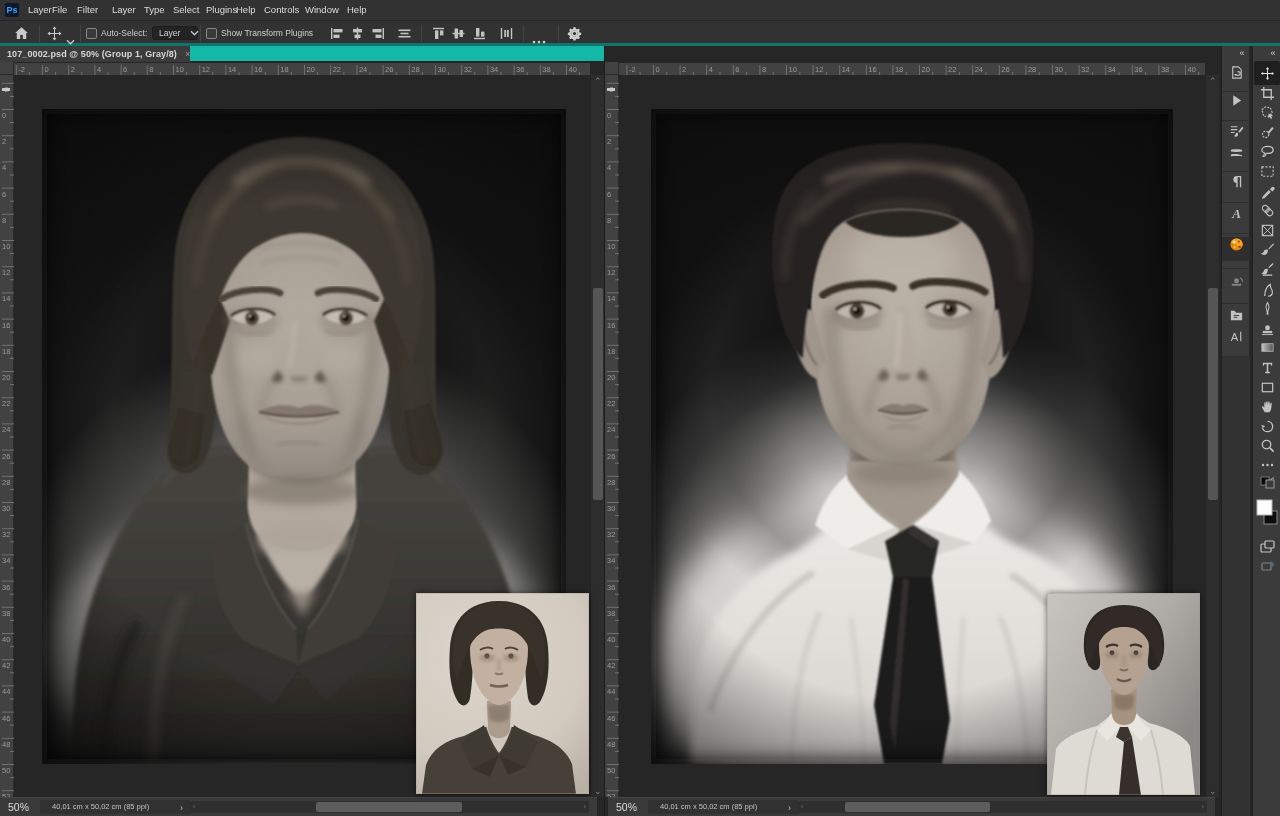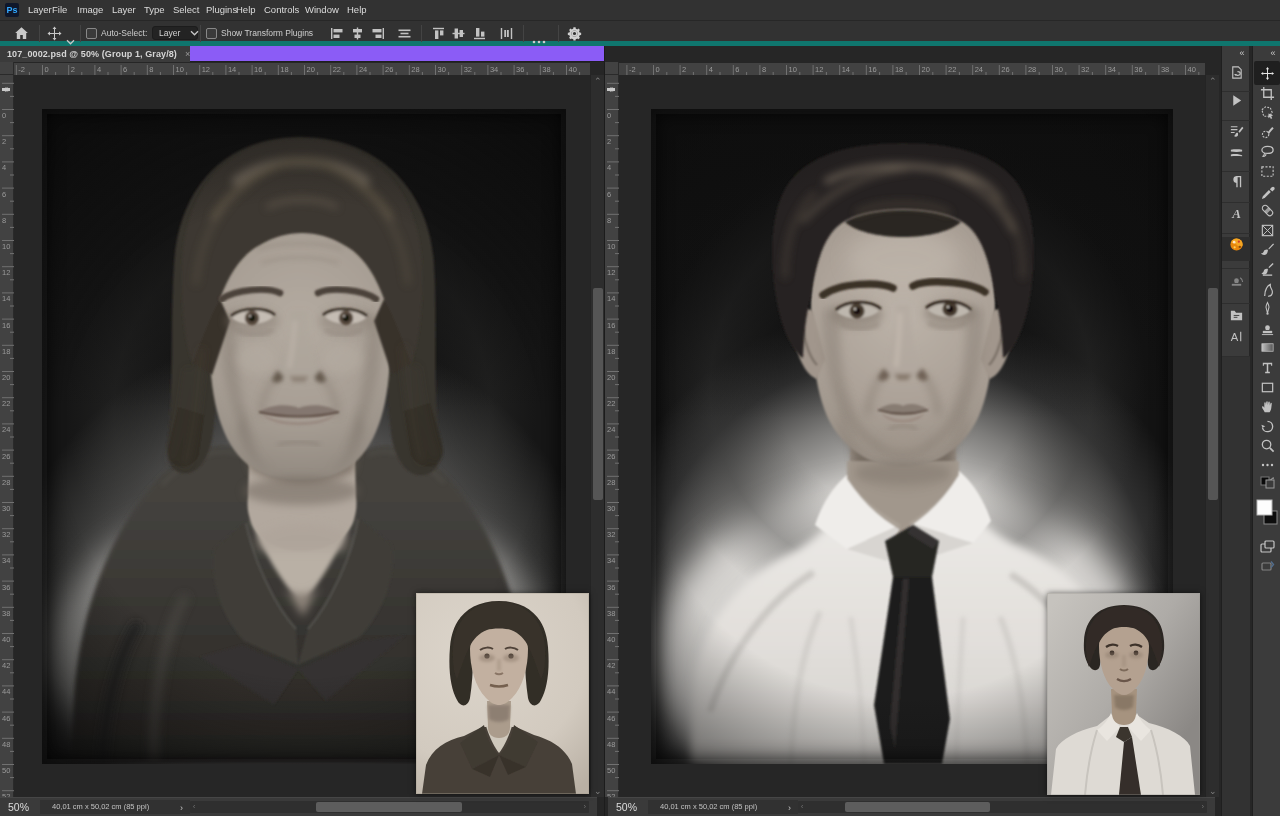--- a/index.html
+++ b/index.html
@@ -1,27 +1,27 @@
 <!DOCTYPE html>
 <html><head><meta charset="utf-8"><title>Ps</title><style>
 *{margin:0;padding:0;box-sizing:border-box}
 html,body{width:1280px;height:816px;overflow:hidden;background:#262626;font-family:"Liberation Sans",sans-serif}
 #app{position:relative;width:1280px;height:816px}
 #menubar{position:absolute;left:0;top:0;width:1280px;height:20px;background:#323232}
 #pslogo{position:absolute;left:5px;top:3px;width:14px;height:14px;background:#0f172a;color:#31a8ff;
  font-size:9px;font-weight:bold;text-align:center;line-height:14px;border-radius:2px}
 .mi{position:absolute;top:0;height:20px;line-height:20px;font-size:9.5px;color:#dcdcdc}
-#optionsbar{position:absolute;left:0;top:20px;width:1280px;height:26px;background:#323232;border-top:1px solid #272727;border-bottom:5px solid #0f766e}
+#optionsbar{position:absolute;left:0;top:20px;width:1280px;height:26px;background:#323232;border-top:1px solid #272727;border-bottom:3px solid #0f766e}
 .ob{position:absolute}
 .obsep{position:absolute;top:4px;width:1px;height:17px;background:#444}
 .obtxt{position:absolute;top:0;height:25px;line-height:25px;font-size:8.5px;color:#cecece}
 .cb{position:absolute;width:11px;height:11px;border:1px solid #888;border-radius:2px;background:#3a3a3a}
 #layersel{position:absolute;left:152px;top:5px;width:46px;height:14px;white-space:nowrap;background:#232323;border:1px solid #1c1c1c;border-radius:3px;
  color:#d4d4d4;font-size:8.5px;line-height:13px;padding-left:6px}
-.tabbar{position:absolute;top:46px;height:16px;background:#8b5cf6;border-bottom:1px solid #1f1f1f}
+.tabbar{position:absolute;top:46px;height:16px;background:#14b8a6;border-bottom:1px solid #1f1f1f}
 .tab{position:absolute;top:0;height:16px;background:#3b3b3b;color:#d6d6d6;font-size:9px;font-weight:bold;line-height:16px;padding-left:7px;white-space:nowrap;letter-spacing:.1px}
 .tx{margin-left:8px;color:#9a9a9a;font-size:9px;font-weight:normal}
 .hr{position:absolute;top:62px;height:13px}
 .vr{position:absolute;top:75px;width:14px}
 .corner{position:absolute;top:62px;width:14px;height:13px;background:#424242;border-right:1px solid #2a2a2a;border-bottom:1px solid #2a2a2a}
 .paste{position:absolute;top:75px;background:#262626}
 .canvas{position:absolute}
 .vscroll{position:absolute;top:75px;width:14px;height:722px;background:#2d2d2d;border-left:1px solid #242424}
 .vthumb{position:absolute;left:2px;width:10px;background:#555555;border-radius:2px}
 .varr{position:absolute;left:3px;color:#808080;font-size:9px}
@@ -40,21 +40,21 @@
 .picon{position:absolute;left:0;width:28px;height:24px;text-align:center}
 .psep{position:absolute;left:0;width:28px;height:1px;background:#2e2e2e}
 .tool{position:absolute;left:2px;width:24px;height:20px;text-align:center}
 .toolsel{position:absolute;left:1px;width:26px;height:24px;background:#1f1f1f;border-radius:2px}
 </style></head><body>
 <div id="app">
     <div id="menubar">
       <div id="pslogo">Ps</div>
       <span class="mi" style="left:28px">Layer</span>
       <span class="mi" style="left:52px">File</span>
-      <span class="mi" style="left:77px">Image</span>
+      <span class="mi" style="left:77px">Filter</span>
       <span class="mi" style="left:112px">Layer</span>
       <span class="mi" style="left:144px">Type</span>
       <span class="mi" style="left:173px">Select</span>
       <span class="mi" style="left:206px">Plugins</span>
       <span class="mi" style="left:236px">Help</span>
       <span class="mi" style="left:264px">Controls</span>
       <span class="mi" style="left:305px">Window</span>
       <span class="mi" style="left:347px">Help</span>
     </div>
     <div id="optionsbar">

